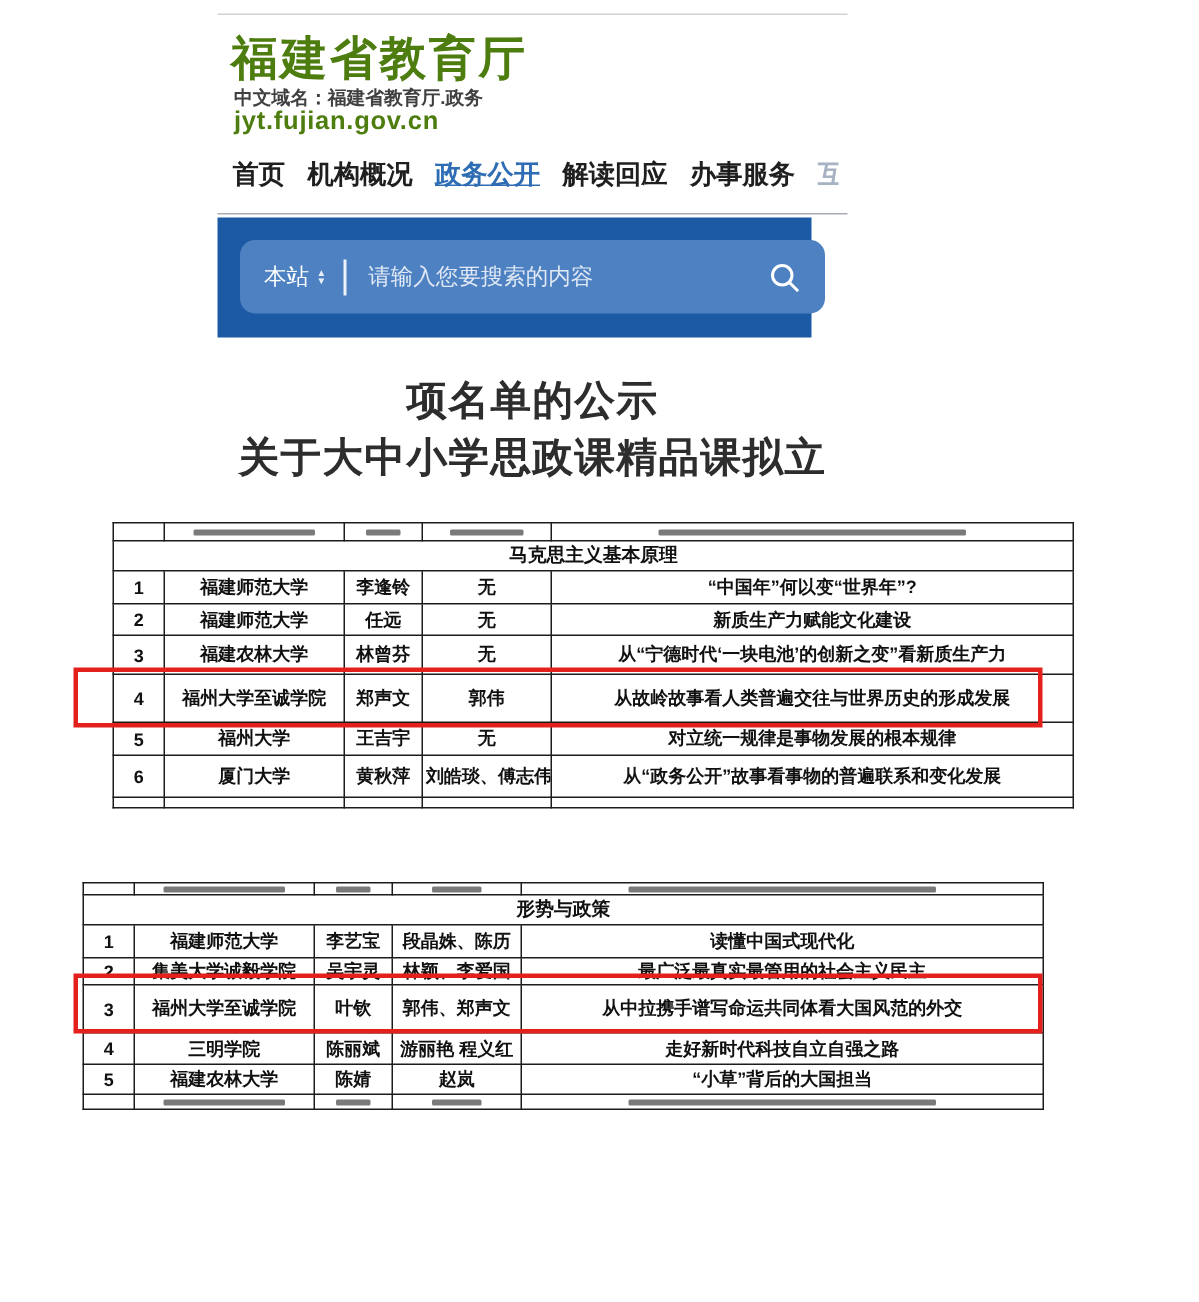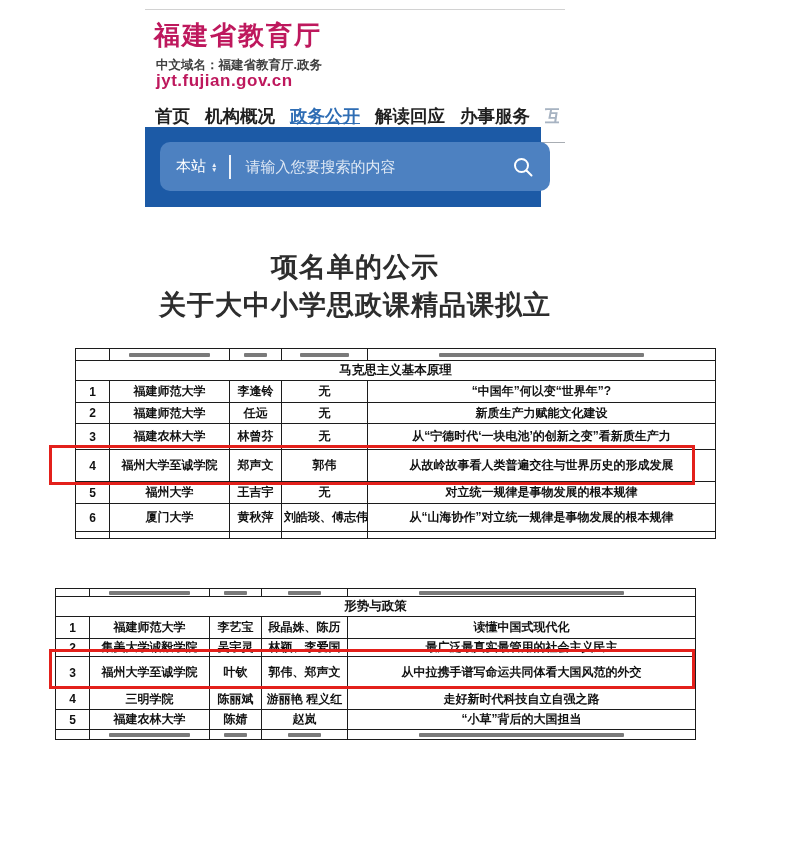--- a/index.html
+++ b/index.html
@@ -5,33 +5,33 @@
   html,body{margin:0;padding:0;background:#fff;}
   body{width:799px;height:868px;position:relative;overflow:hidden;
        font-family:"Liberation Sans","DejaVu Sans",sans-serif;color:#1a1a1a;}
   .abs{position:absolute;}
 
   
   .top-line{left:145px;top:9px;width:420px;height:1px;background:#d2d2d2;}
   .mid-line{left:145px;top:142px;width:420px;height:1px;background:#a8adb3;}
 
   
-  .logo-title{left:154px;top:18px;font-size:26px;font-weight:bold;color:#be185d;letter-spacing:2px;}
+  .logo-title{left:154px;top:18px;font-size:31px;font-weight:bold;color:#4d7c0f;letter-spacing:2px;}
   .logo-sub{left:156px;top:57px;font-size:12.5px;font-weight:bold;color:#404040;}
-  .logo-domain{left:156px;top:71px;font-size:17px;font-weight:bold;color:#be185d;letter-spacing:.5px;}
+  .logo-domain{left:156px;top:71px;font-size:17px;font-weight:bold;color:#4d7c0f;letter-spacing:.5px;}
 
   
   .nav{left:155px;top:104px;width:410px;display:flex;gap:15px;font-size:17.5px;
        font-weight:bold;color:#1f1f1f;white-space:nowrap;overflow:hidden;}
   .nav-item{cursor:pointer;}
   .nav-item.active{color:#2e6db4;text-decoration:underline;}
   .nav-item.clipped{color:#a7b3c2;width:14px;overflow:hidden;flex:0 0 14px;}
 
   
-  .search-band{left:145px;top:127px;width:396px;height:80px;background:#1c5aa6;}
+  .search-band{left:145px;top:145px;width:396px;height:80px;background:#1c5aa6;}
   .search-box{position:absolute;left:15px;top:15px;width:390px;height:49px;background:#4d81c1;
               border-radius:10px;display:flex;align-items:center;padding:0 16px;box-sizing:border-box;}
   .scope{display:flex;align-items:center;gap:5px;color:#fff;font-size:15px;cursor:pointer;flex:0 0 auto;}
   .sort-arrows{display:flex;flex-direction:column;line-height:5px;font-size:6.5px;color:#e9eff8;}
   .v-divider{width:2px;height:24px;background:#eef3fa;margin:0 12px;flex:0 0 auto;}
   .search-input{flex:1;background:transparent;border:none;outline:none;font-size:15px;color:#fef9c3;
                 font-family:"Liberation Sans","DejaVu Sans",sans-serif;}
   .search-input::placeholder{color:#dfe8f4;opacity:1;}
   .mag{flex:0 0 auto;cursor:pointer;display:flex;align-items:center;}
 
@@ -166,21 +166,21 @@
       <td>福州大学</td>
       <td>王吉宇</td>
       <td>无</td>
       <td>对立统一规律是事物发展的根本规律</td>
     </tr>
     <tr class="h28">
       <td>6</td>
       <td>厦门大学</td>
       <td>黄秋萍</td>
       <td>刘皓琰、傅志伟</td>
-      <td>从“山海协作”对立统一规律是事物发展的根本规律</td>
+      <td>从“政务公开”故事看事物的普遍联系和变化发展</td>
     </tr>
     <tr class="h7">
       <td></td>
           <td></td>
       <td></td>
           <td></td>
       <td></td>
     </tr>
   </tbody>
     </table>

